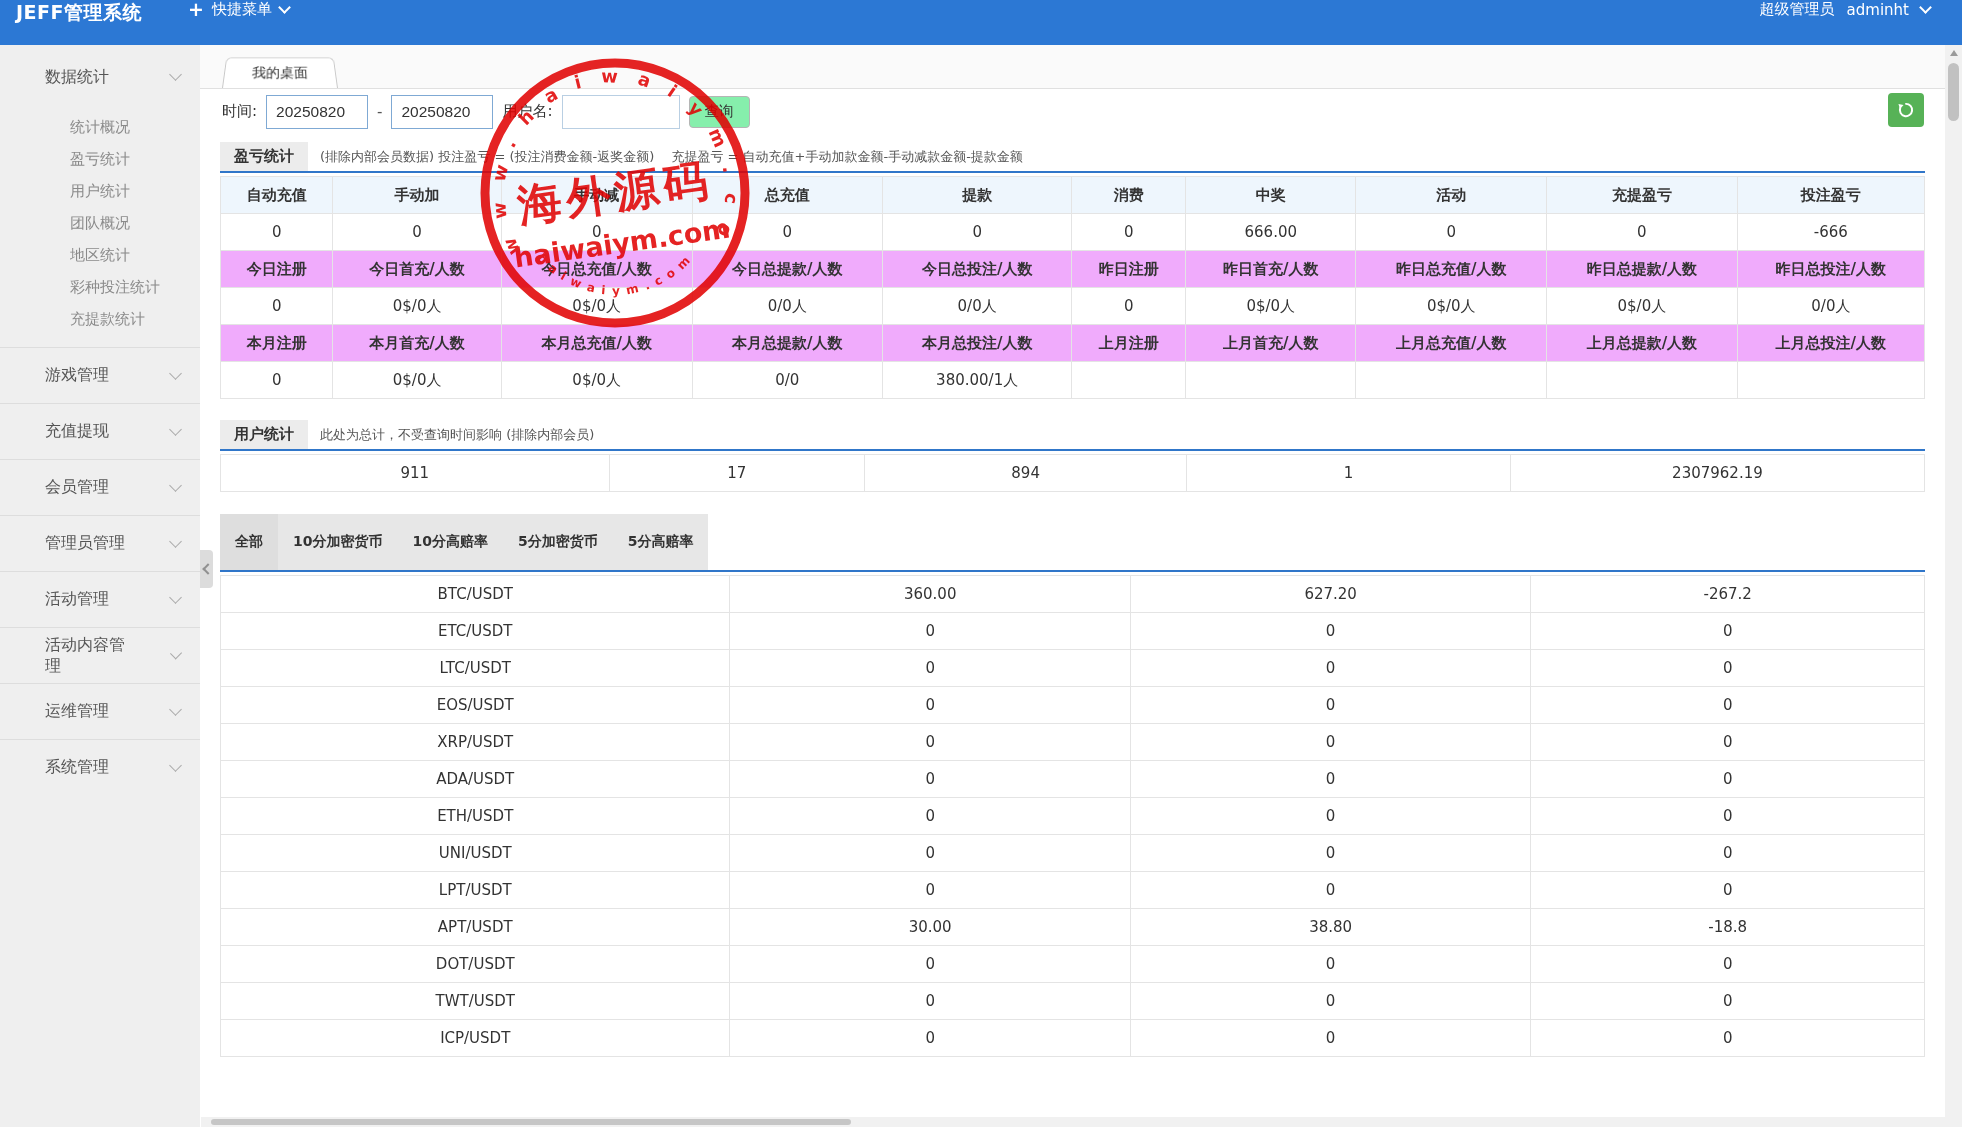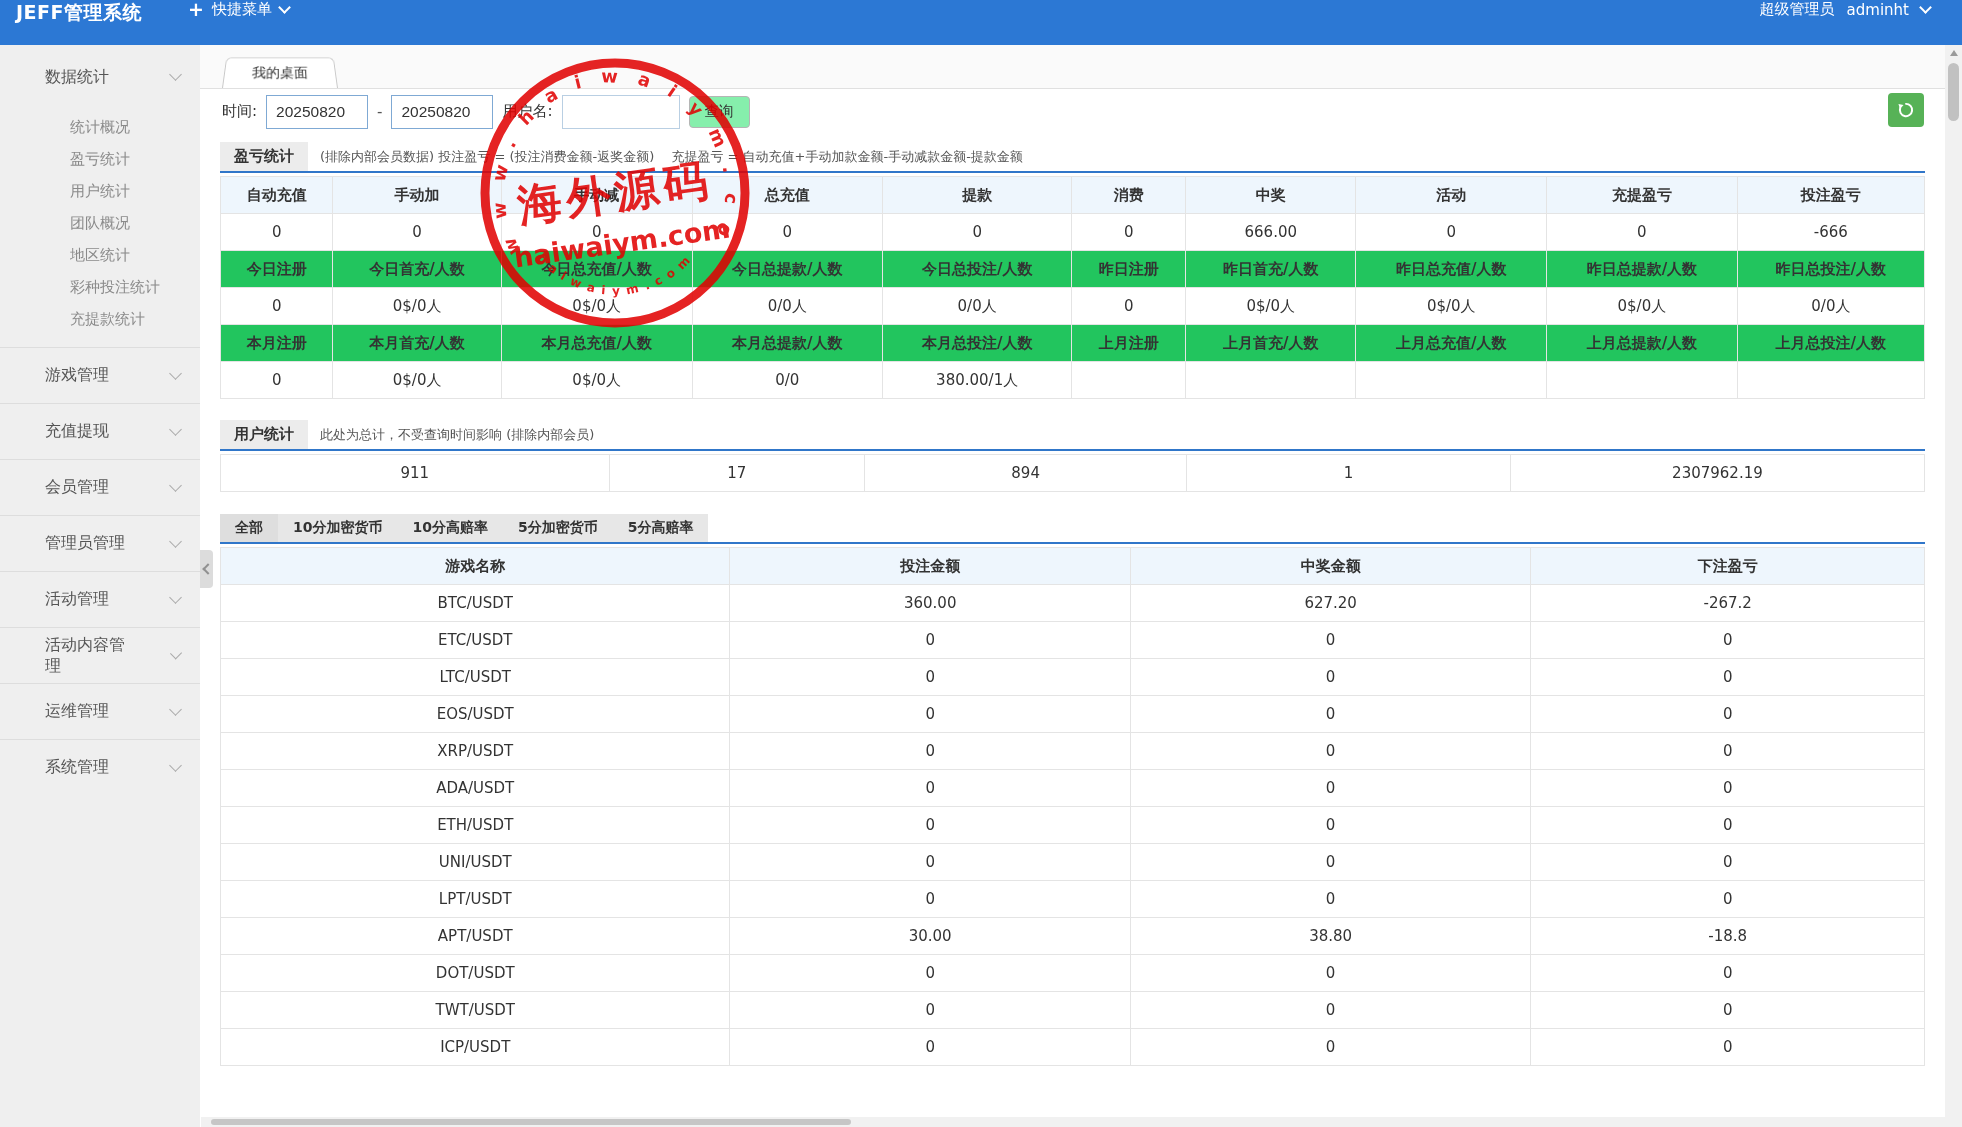--- a/index.html
+++ b/index.html
@@ -45,25 +45,25 @@
   .refresh-btn{position:absolute;right:21px;top:4px;width:36px;height:34px;background:#57b257;border:none;border-radius:4px;
     display:flex;align-items:center;justify-content:center;cursor:pointer;}
   .content{padding:0 20px;}
   .sec-head{display:flex;align-items:flex-end;border-bottom:2px solid #3076c9;margin-top:8px;}
   .sec-tab{background:#ececec;padding:5px 14px;font-size:15px;font-weight:bold;color:#333;cursor:pointer;}
   .sec-note{font-size:13px;color:#555;margin-left:12px;padding-bottom:5px;white-space:nowrap;}
   table{border-collapse:collapse;width:100%;table-layout:fixed;margin-top:3px;}
   td{border:1px solid #e4e4e4;height:36px;text-align:center;font-size:15px;color:#333;padding:0 4px;
     overflow:hidden;white-space:nowrap;background:#fff;}
   tr.hdr1 td{background:#eef6fd;font-weight:bold;}
-  tr.hdr2 td{background:#22c55e;font-weight:bold;}
+  tr.hdr2 td{background:#f0abfc;font-weight:bold;}
   .usr-gap{margin-top:21px;}
   .game-tabs-row{margin-top:22px;border-bottom:2px solid #3076c9;}
   .game-tabs{display:inline-flex;background:#e7e7e7;}
-  .game-tab{padding:5px 15px;font-size:14px;font-weight:bold;color:#333;cursor:pointer;}
+  .game-tab{padding:19px 15px;font-size:14px;font-weight:bold;color:#333;cursor:pointer;}
   .game-tab.active{background:#dedede;}
   
   .vscroll{position:absolute;right:0;top:45px;bottom:0;width:17px;background:#f1f1f1;z-index:7;}
   .vscroll .arrow{height:16px;display:flex;align-items:center;justify-content:center;cursor:pointer;}
   .vscroll .arrow i{display:block;width:0;height:0;border-left:4px solid transparent;border-right:4px solid transparent;border-bottom:6px solid #9a9a9a;}
   .vscroll .thumb{position:absolute;top:18px;left:3px;width:11px;height:58px;background:#c1c1c1;border-radius:6px;cursor:pointer;}
   .hscroll{position:absolute;left:201px;right:17px;bottom:0;height:10px;background:#f1f1f1;z-index:7;}
   .hscroll .thumb{position:absolute;left:10px;top:2px;width:640px;height:6px;background:#c6c6c6;border-radius:3px;cursor:pointer;}
   
   .stamp{position:absolute;left:472px;top:50px;width:286px;height:286px;z-index:10;opacity:.86;pointer-events:none;}
@@ -286,26 +286,20 @@
         </div>
     </div>
     <table>
         <colgroup>
           <col style="width: 29.9%;">
           <col style="width: 23.5%;">
           <col style="width: 23.5%;">
           <col style="width: 23.1%;">
         </colgroup>
         <tbody>
-          <tr class="hdr1">
-            <td>游戏名称</td>
-            <td>投注金额</td>
-            <td>中奖金额</td>
-            <td>下注盈亏</td>
-          </tr>
           <tr class="val-row">
             <td>BTC/USDT</td>
             <td>360.00</td>
             <td>627.20</td>
             <td>-267.2</td>
           </tr>
           <tr class="val-row">
             <td>ETC/USDT</td>
             <td>0</td>
             <td>0</td>

